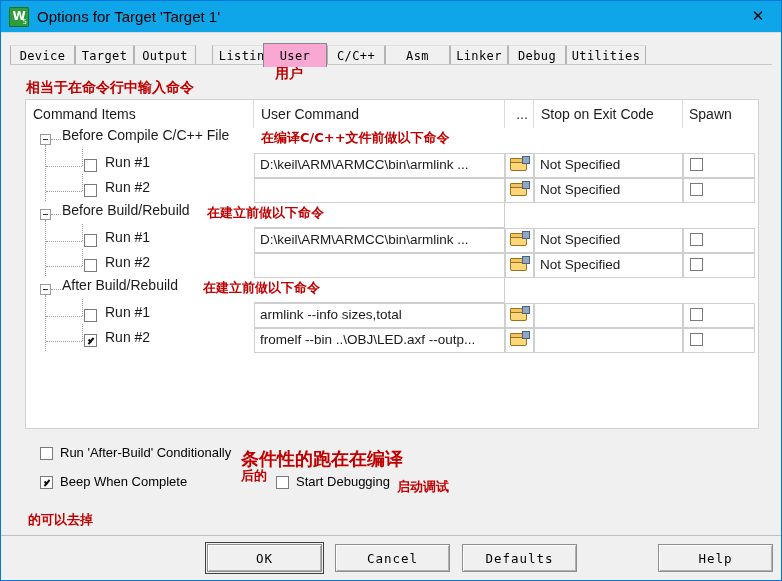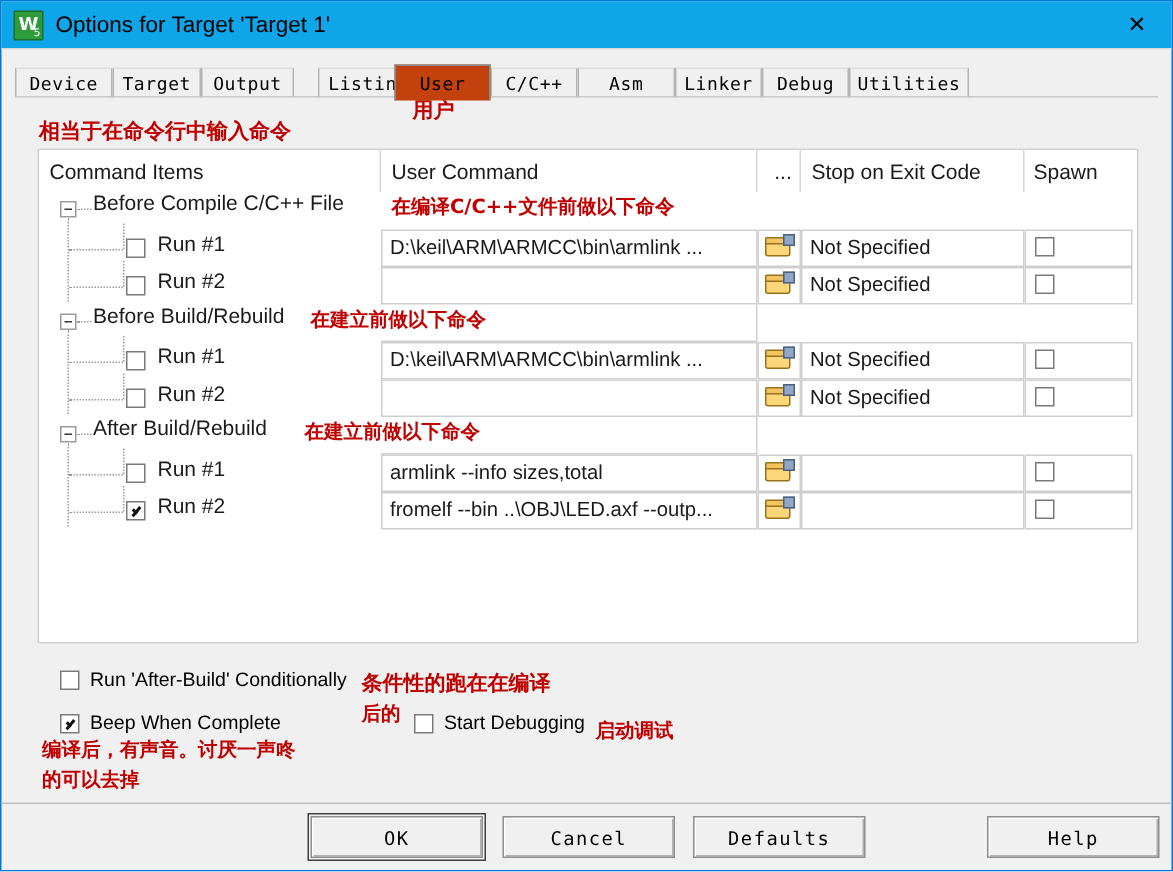--- a/index.html
+++ b/index.html
@@ -58,21 +58,21 @@
     background:#f0f0f0;
     border-left:1px solid #b4b4b4;
     border-right:1px solid #b4b4b4;
     border-top:1px solid #dedede;
     display:flex;align-items:center;justify-content:center;
     font-family:"DejaVu Sans Mono","Liberation Mono",monospace;
     font-size:12px;color:#000;
     letter-spacing:0.4px;
   }
   .tab.sel{
-    top:0px;height:24px;background:#c2410c;
+    top:0px;height:24px;background:#f9a8d4;
     border-left:1px solid #888;border-right:1px solid #888;
     border-top:1px solid #888;
     border-bottom:none;
     z-index:5;
   }
   .tabline{
     position:absolute;left:9px;top:63px;width:762px;height:1px;background:#c8c8c8;
   }
   
   .zh{
@@ -380,31 +380,30 @@
       <div class="notspec" style="left:5px;top:3px;"></div>
     </div>
     <div class="cell-b" style="left:658px;top:229px;width:72px;">
       <div class="cb" style="left:6px;top:4px;"></div>
     </div>
 
   </div>
 
   <div class="ocb" style="left:39px;top:446px;"></div>
   <div class="opt" style="left:59px;top:444px;">Run 'After-Build' Conditionally</div>
-  <div class="zh" style="left:240px;top:446px;font-size:14px;">条件性的跑在在编译</div>
+  <div class="zh" style="left:240px;top:446px;font-size:18px;">条件性的跑在在编译</div>
   <div class="zh" style="left:240px;top:466px;font-size:13px;">后的</div>
 
   <div class="ocb on" style="left:39px;top:475px;"></div>
   <div class="opt" style="left:59px;top:473px;">Beep When Complete</div>
 
   <div class="ocb" style="left:275px;top:475px;"></div>
   <div class="opt" style="left:295px;top:473px;">Start Debugging</div>
   <div class="zh" style="left:396px;top:477px;font-size:13px;">启动调试</div>
 
-  <div class="zh" style="left:27px;top:490px;font-size:13px;">编译后，有声音。讨厌一声咚</div>
   <div class="zh" style="left:27px;top:510px;font-size:13px;">的可以去掉</div>
 
   <div class="footsep"></div>
   <div class="btn focus" style="left:206px;top:543px;width:115px;">OK</div>
   <div class="btn" style="left:334px;top:543px;width:115px;">Cancel</div>
   <div class="btn" style="left:461px;top:543px;width:115px;">Defaults</div>
   <div class="btn" style="left:657px;top:543px;width:115px;">Help</div>
 
 </div>
 

